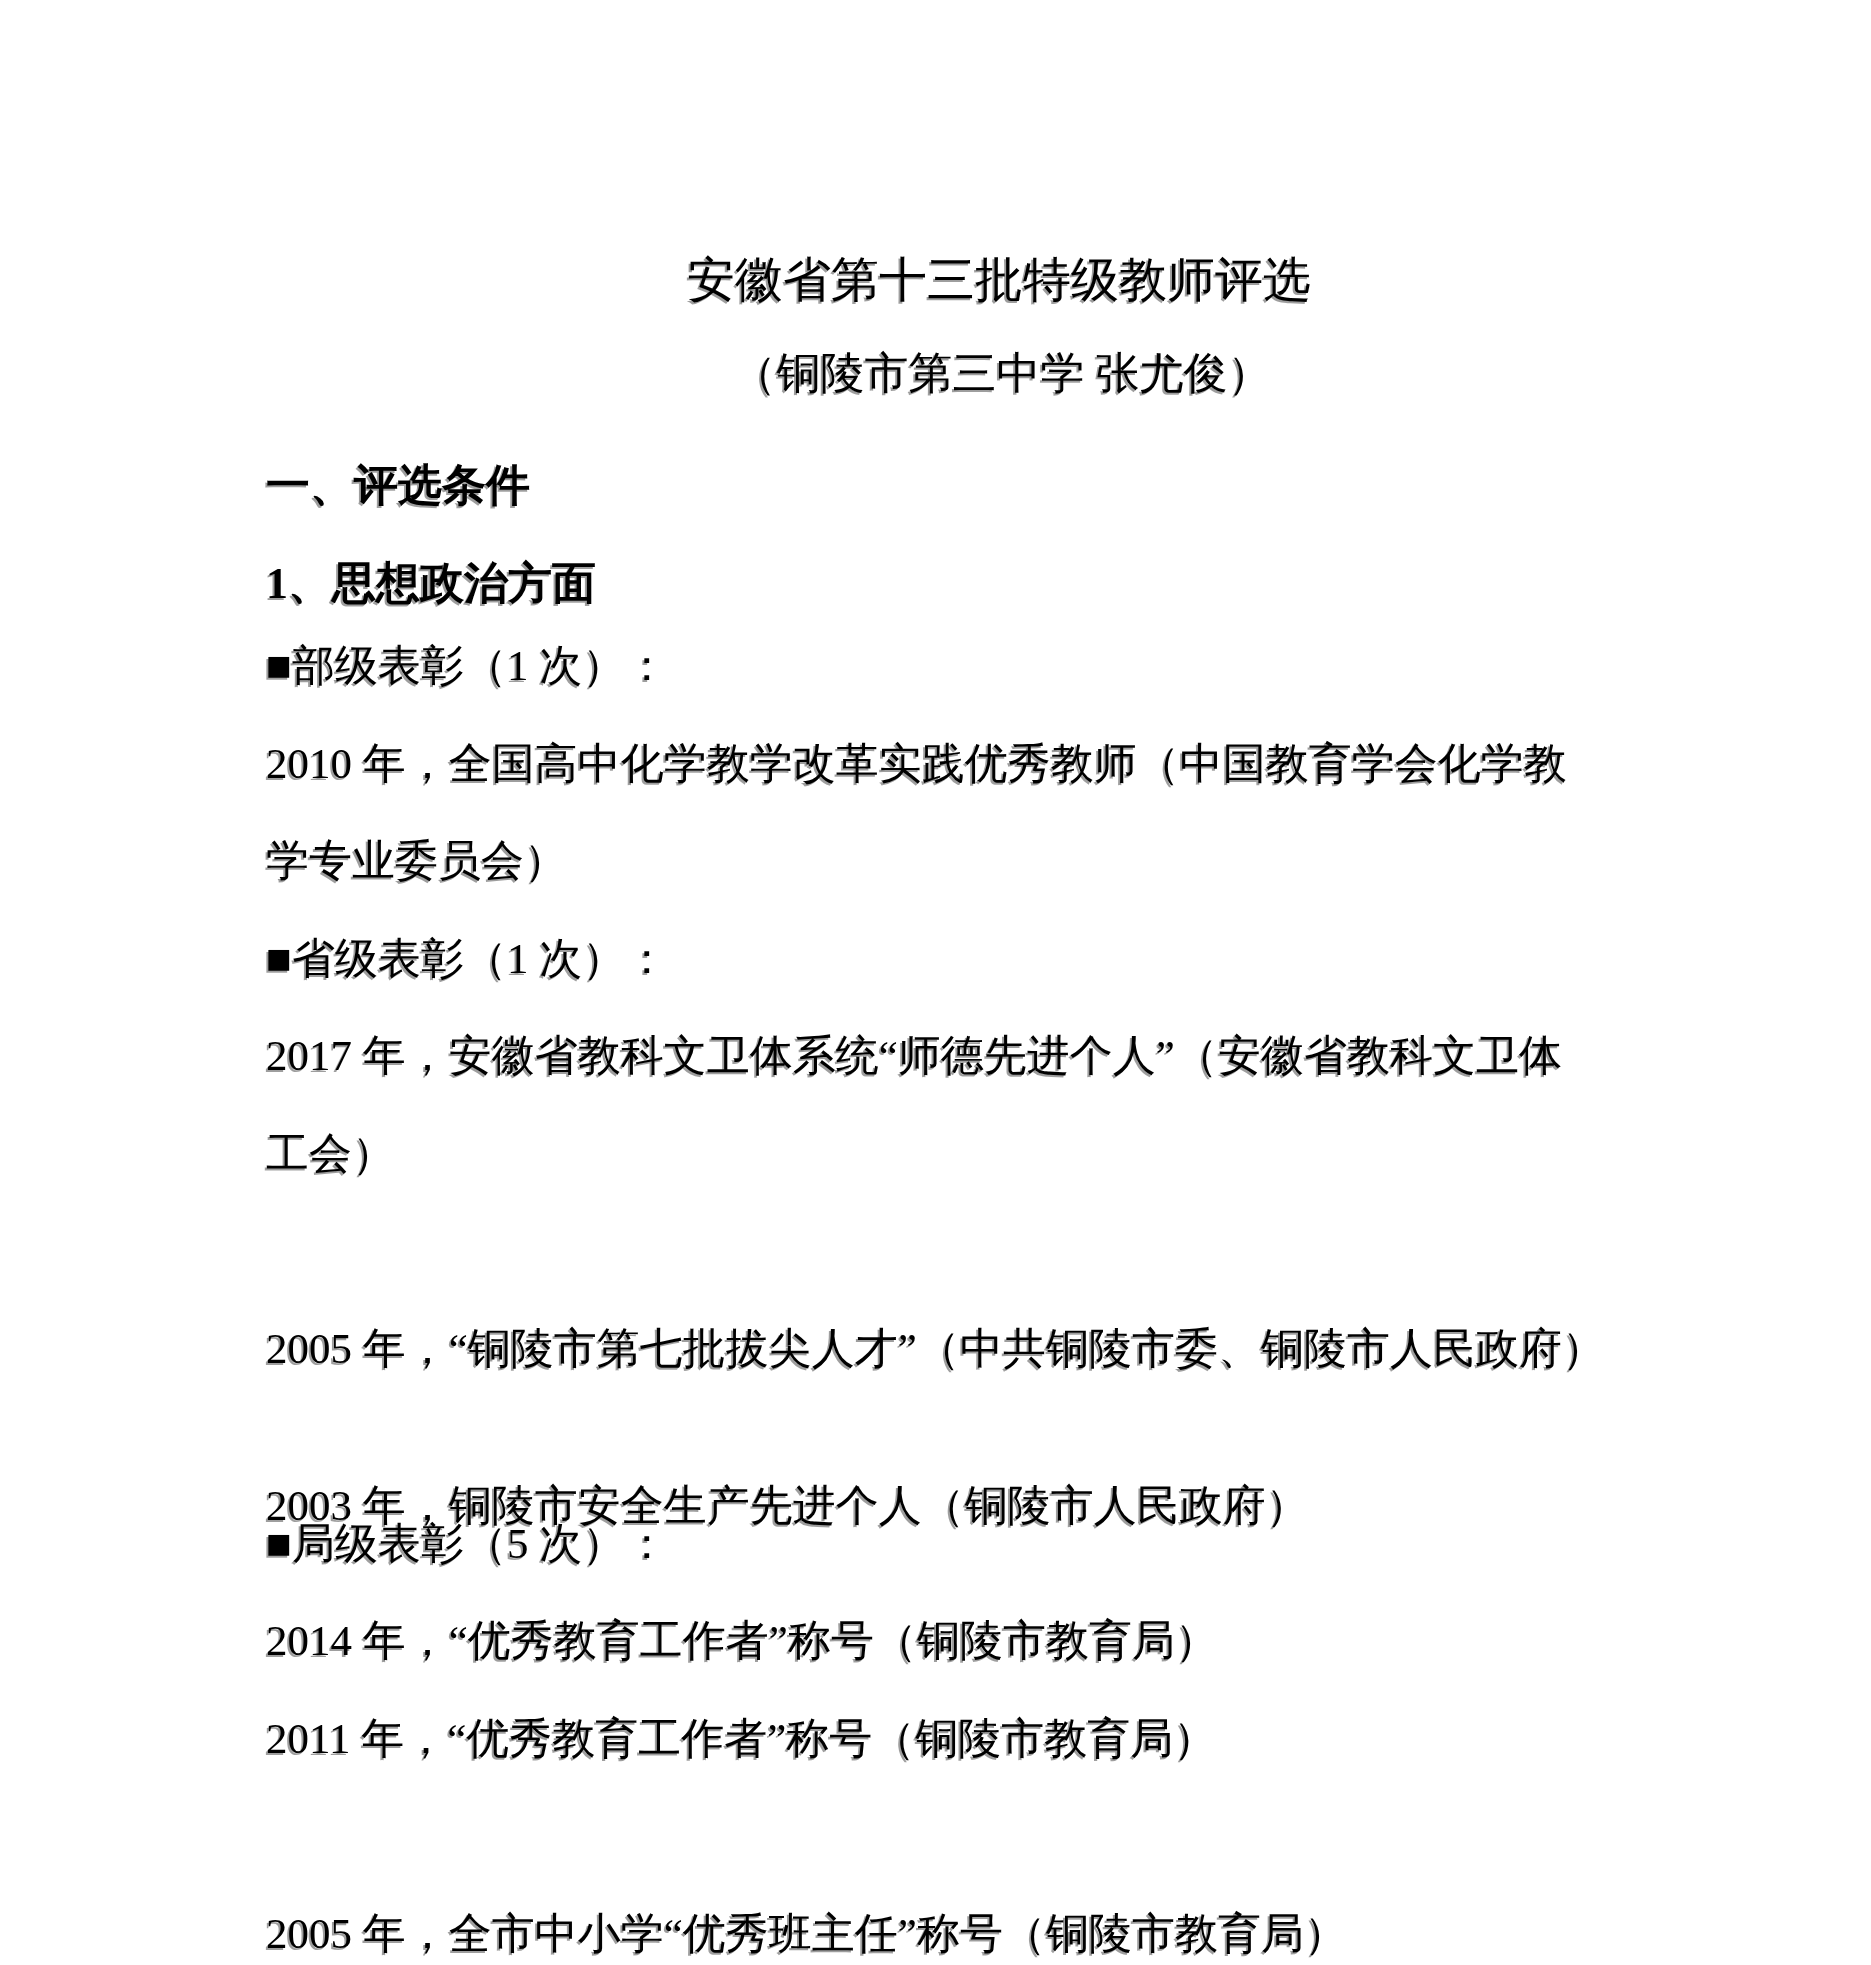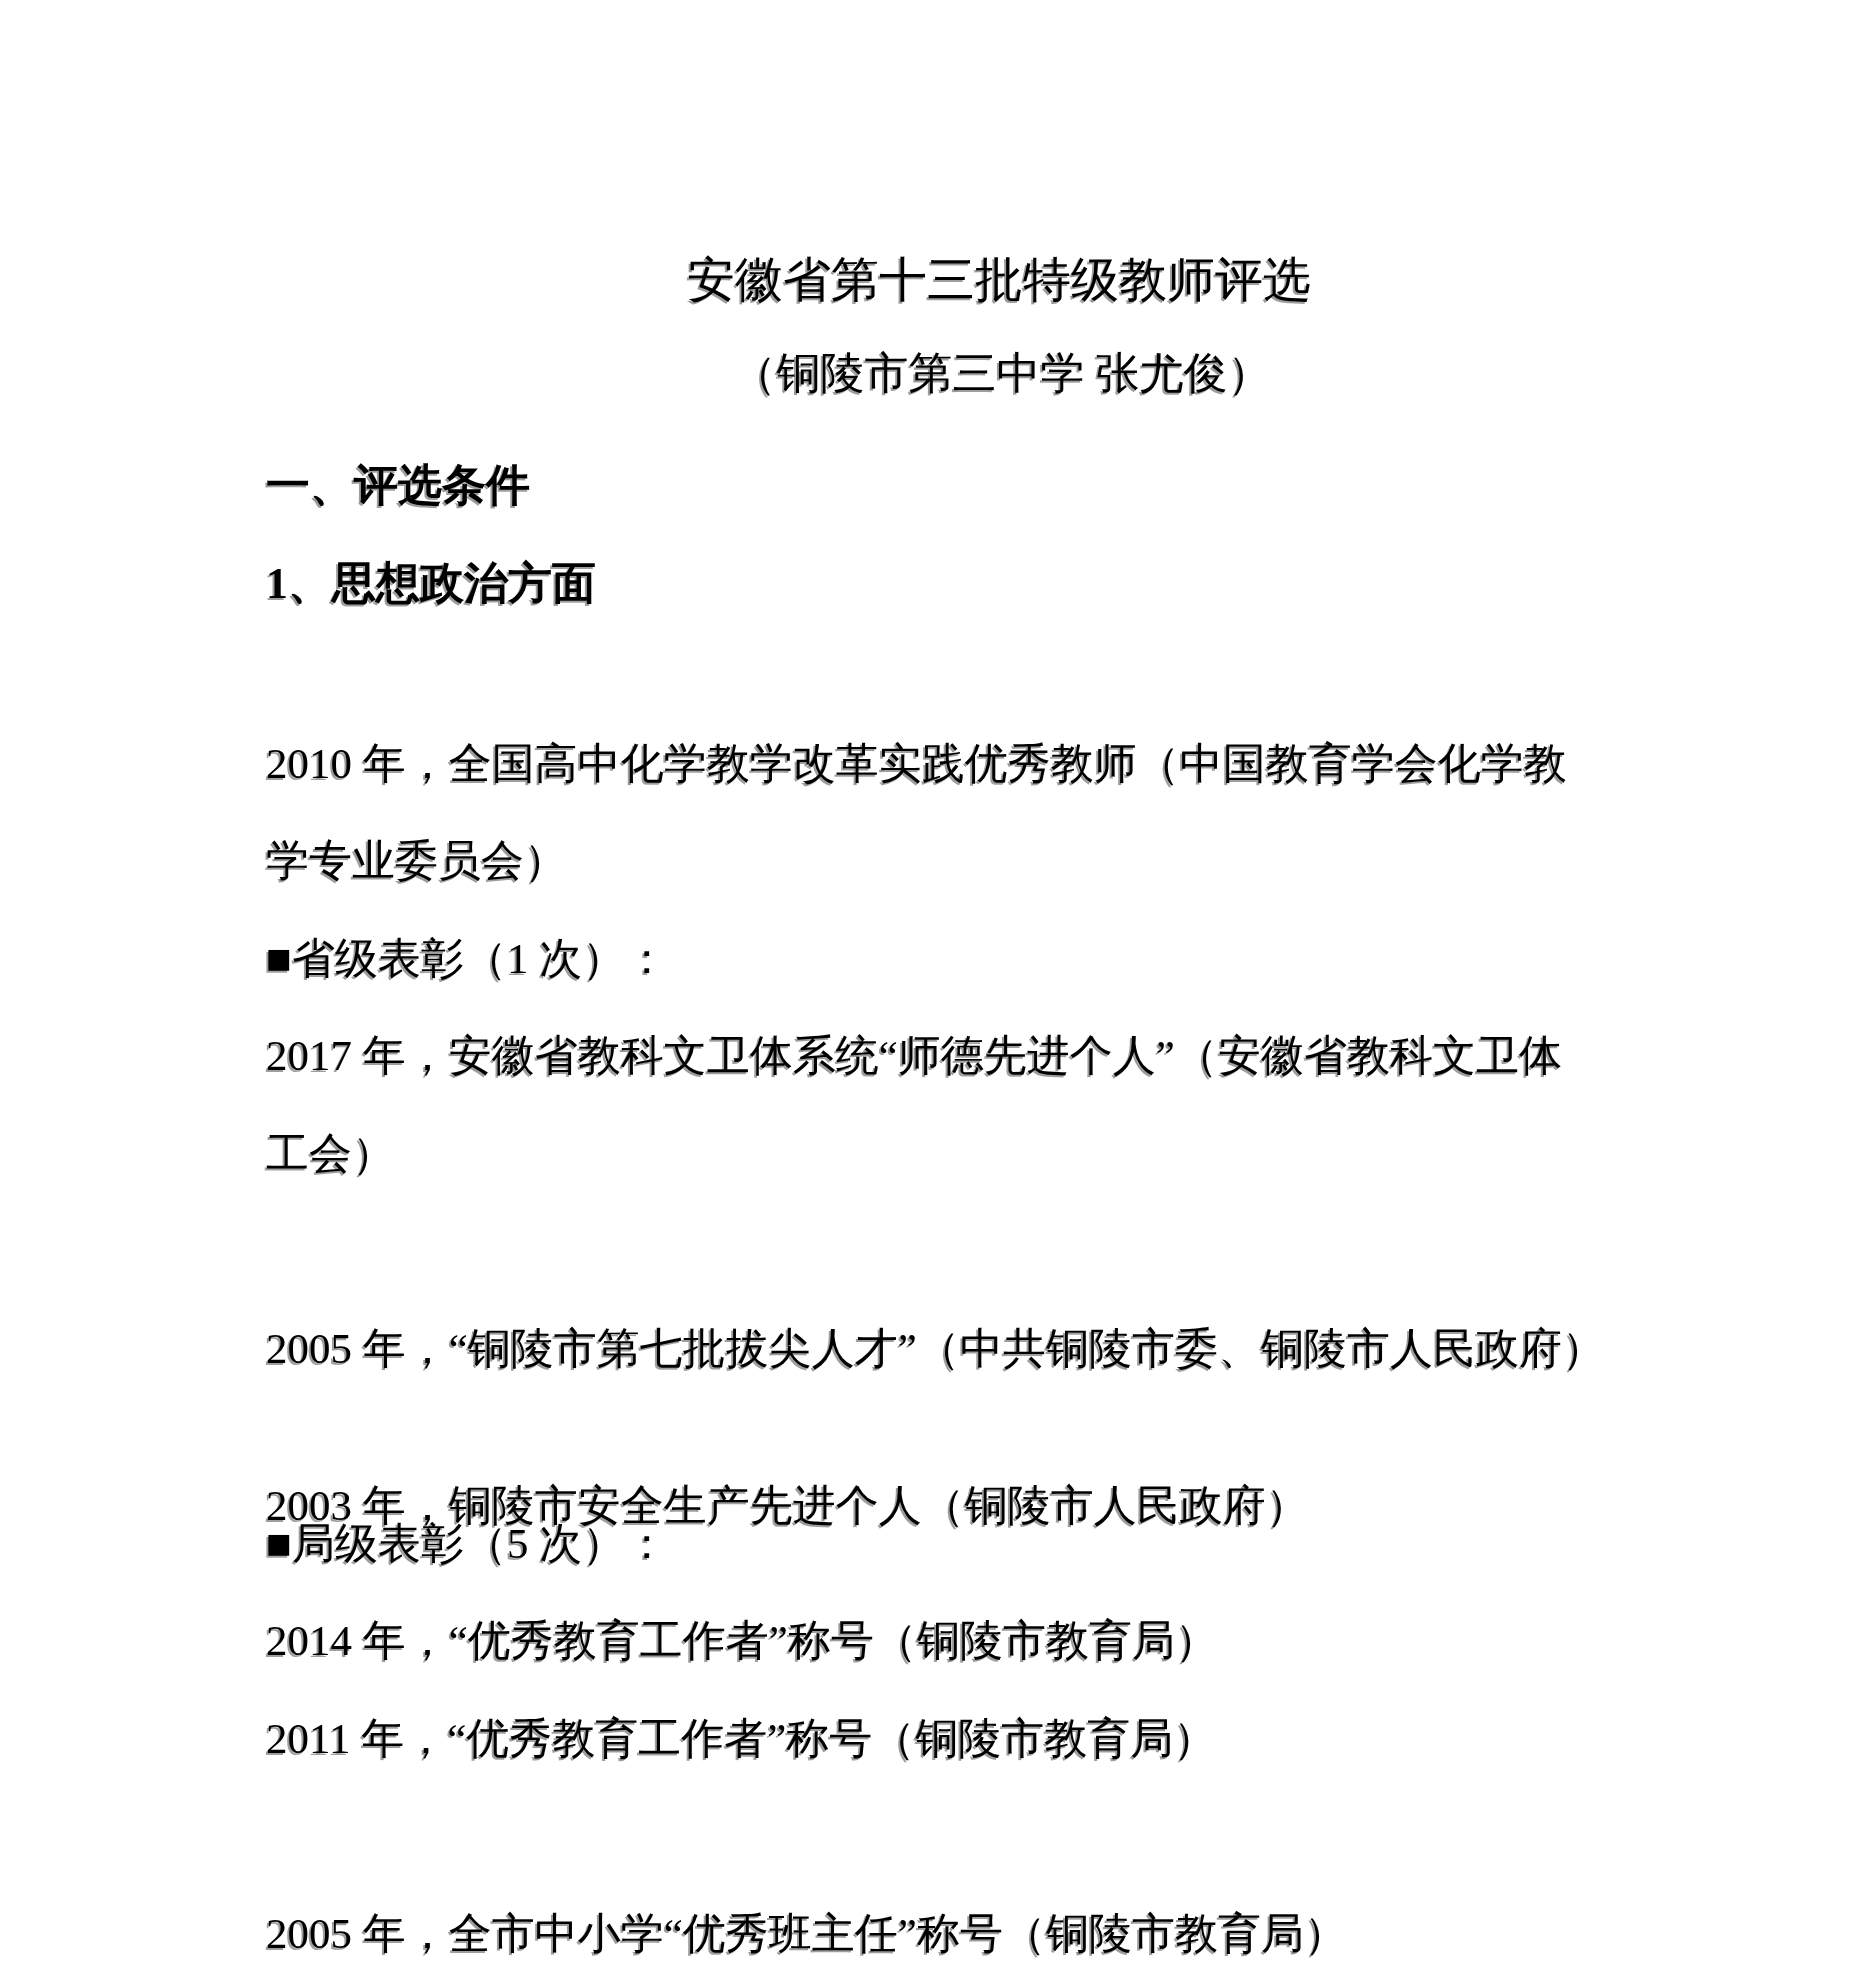--- a/index.html
+++ b/index.html
@@ -52,20 +52,21 @@
 <body>
 
 <div class="page">
 
   <div class="line title" style="top:252px">安徽省第十三批特级教师评选</div>
   <div class="line subtitle" style="top:349px">（铜陵市第三中学 张尤俊）</div>
 
   <div class="line heading" style="top:446px">一、评选条件</div>
   <div class="line heading" style="top:544px">1、思想政治方面</div>
 
+  <div class="line body-line" style="top:641px">■部级表彰（1 次）：</div>
   <div class="line body-line" style="top:739px">2010 年，全国高中化学教学改革实践优秀教师（中国教育学会化学教</div>
   <div class="line body-line" style="top:836px">学专业委员会）</div>
 
   <div class="line body-line" style="top:934px">■省级表彰（1 次）：</div>
   <div class="line body-line" style="top:1031px">2017 年，安徽省教科文卫体系统“师德先进个人”（安徽省教科文卫体</div>
   <div class="line body-line" style="top:1129px">工会）</div>
 
   <div class="line body-line" style="top:1324px">2005 年，“铜陵市第七批拔尖人才”（中共铜陵市委、铜陵市人民政府）</div>
   <div class="line body-line" style="top:1481px">2003 年，铜陵市安全生产先进个人（铜陵市人民政府）</div>
 

